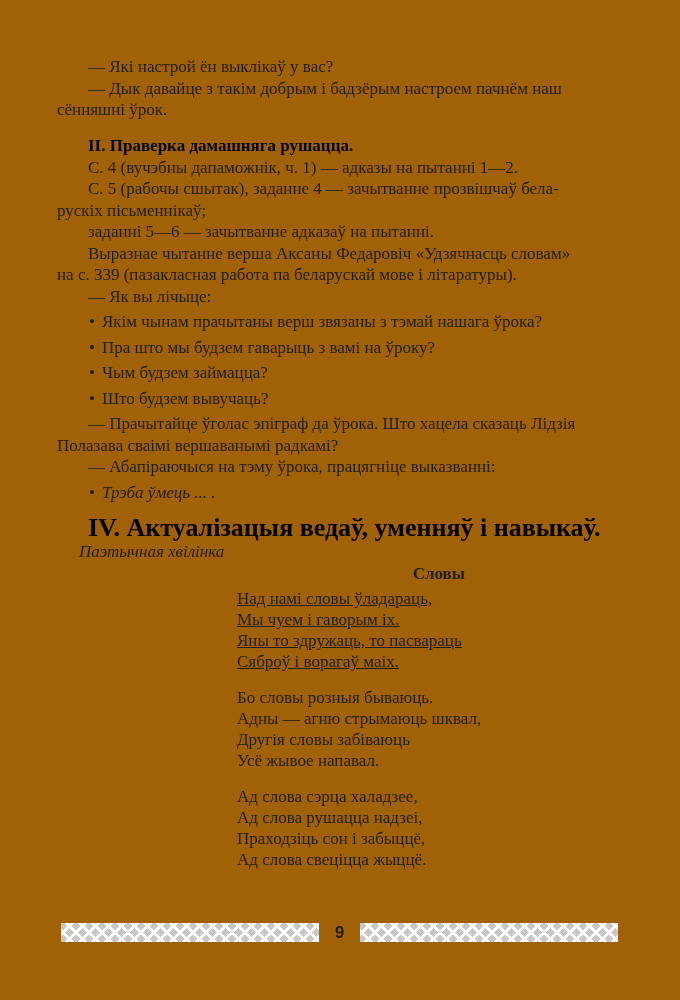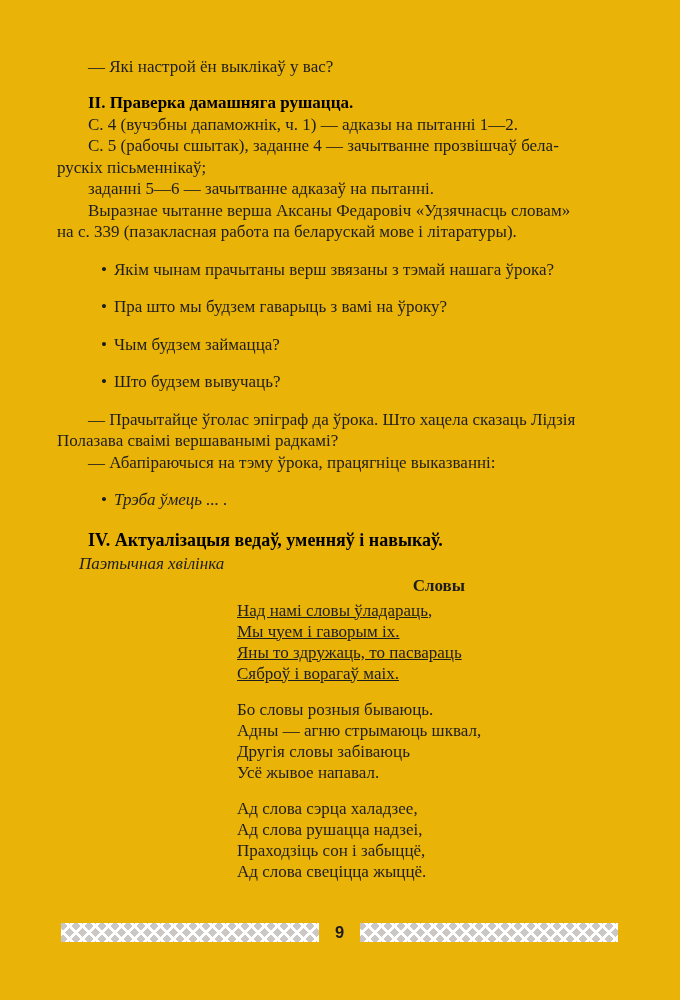--- a/index.html
+++ b/index.html
@@ -1,32 +1,32 @@
 <!DOCTYPE html>
 <html><head>
 <meta charset="utf-8">
 <style>
   html,body{margin:0;padding:0;}
   body{
     width:680px;height:1000px;background:#ffffff;position:relative;overflow:hidden;
     font-family:"Liberation Serif", serif;color:#1d1d1d;
   }
-  .page{position:absolute;inset:0;background:#eab308;}
+  .page{position:absolute;inset:0;background:#a16207;}
   .content{
     position:absolute;left:57px;top:56px;width:561px;
     font-size:17px;line-height:21.5px;
   }
   .para{
     margin:0;white-space:pre-line;text-indent:31px;text-align:justify;
   }
   .h2{
     margin:14px 0 0;font-weight:bold;color:#000;text-indent:31px;line-height:22px;
   }
-  .h2.big{font-size:18px;line-height:26px;margin-top:12px;}
-  .bullet-line{margin:16px;padding-left:28px;}
+  .h2.big{font-size:26px;line-height:26px;margin-top:12px;}
+  .bullet-line{margin:4px;padding-left:28px;}
   .bullet-line .marker{margin-right:7px;}
   .bullet-line.italic .btext{font-style:italic;}
   .sub{margin:0;font-style:italic;text-indent:22px;line-height:22px;}
   .poem{margin-left:180px;width:250px;line-height:21px;}
   .poem-title{font-weight:bold;text-align:right;padding-right:22px;margin:0;}
   .stanza{margin:0 0 15px;}
   .stanza.first{margin-top:4px;text-decoration:underline;}
   .stanza div{white-space:nowrap;}
   .footer{
     position:absolute;left:61px;right:62px;top:922px;height:20px;
@@ -43,29 +43,32 @@
     font-weight:bold;font-size:16.5px;color:#1c1c1c;line-height:19px;
   }
 </style>
 </head>
 <body>
 
 <div class="page">
   <div class="content">
 
     <p class="para">— Які настрой ён выклікаў у вас?</p>
+    <p class="para">— Дык давайце з такім добрым і бадзёрым настроем пачнём наш
+сённяшні ўрок.</p>
 
     <p class="h2">II. Праверка дамашняга рушацца.</p>
     <p class="para">С. 4 (вучэбны дапаможнік, ч. 1) — адказы на пытанні 1—2.</p>
     <p class="para">С. 5 (рабочы сшытак), заданне 4 — зачытванне прозвішчаў бела-
 рускіх пісьменнікаў;</p>
     <p class="para">заданні 5—6 — зачытванне адказаў на пытанні.</p>
 
     <p class="para">Выразнае чытанне верша Аксаны Федаровіч «Удзячнасць словам»
 на с. 339 (пазакласная работа па беларускай мове і літаратуры).</p>
+    <p class="para">— Як вы лічыце:</p>
 
     <div class="bullet-line">
       <span class="marker">•</span><span class="btext">Якім чынам прачытаны верш звязаны з тэмай нашага ўрока?</span>
     </div>
     <div class="bullet-line">
       <span class="marker">•</span><span class="btext">Пра што мы будзем гаварыць з вамі на ўроку?</span>
     </div>
     <div class="bullet-line">
       <span class="marker">•</span><span class="btext">Чым будзем займацца?</span>
     </div>

